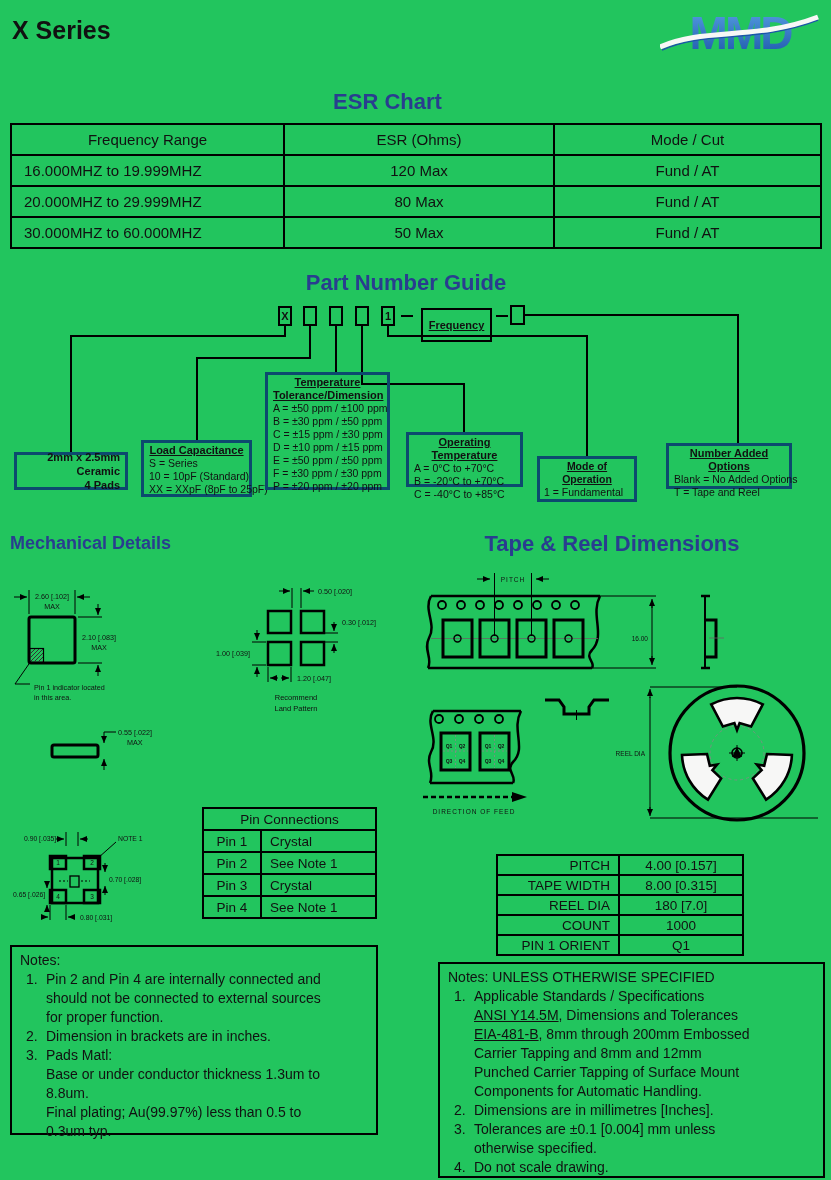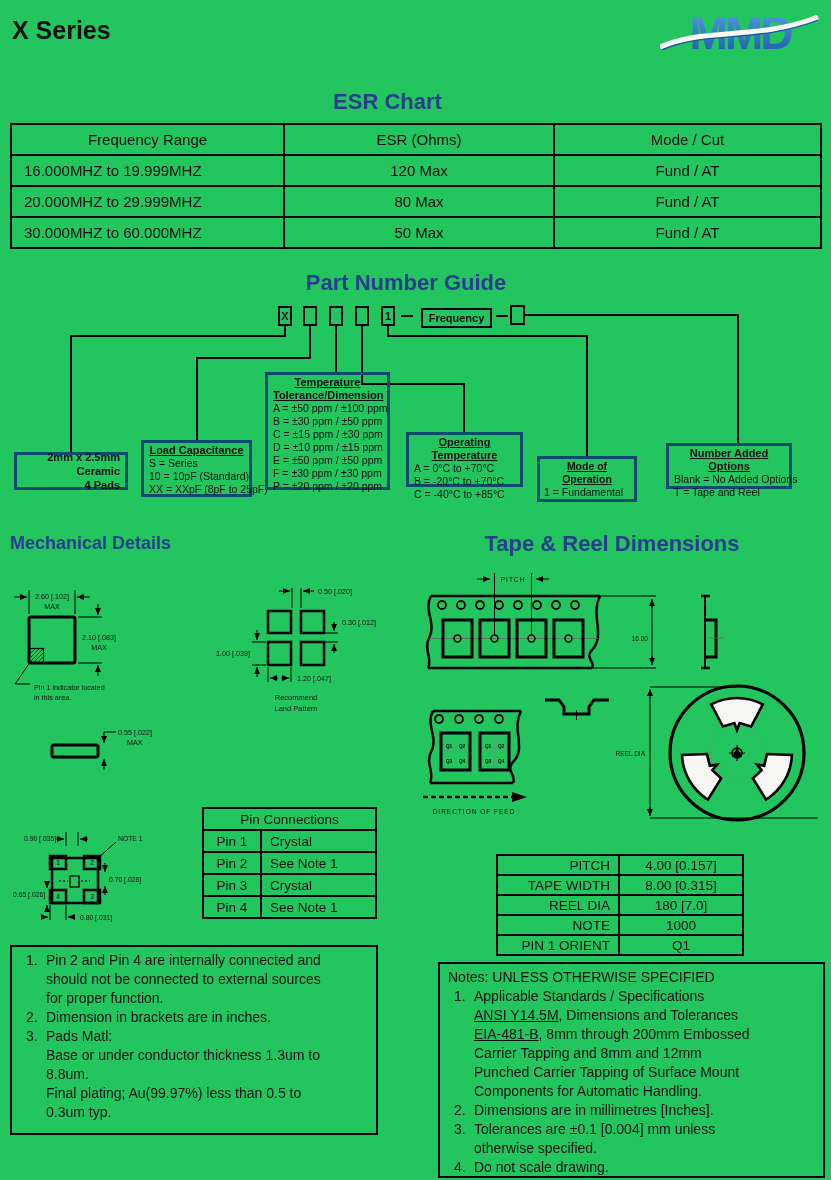--- a/index.html
+++ b/index.html
@@ -106,21 +106,21 @@
       </tbody>
   </table>
 
   <div class="sec-head center-head" style="top:270px;width:812px;font-size:22px;">Part Number Guide</div>
 
   <div class="pnbox" style="left:278px;top:306px;width:14px;height:20px;">X</div>
   <div class="pnbox" style="left:303px;top:306px;width:14px;height:20px;"></div>
   <div class="pnbox" style="left:329px;top:306px;width:14px;height:20px;"></div>
   <div class="pnbox" style="left:355px;top:306px;width:14px;height:20px;"></div>
   <div class="pnbox" style="left:381px;top:306px;width:14px;height:20px;">1</div>
-  <div class="pnbox" style="left:421px;top:308px;width:71px;height:20px;">Frequency</div>
+  <div class="pnbox" style="left:421px;top:308px;width:71px;height:34px;text-decoration:underline;">Frequency</div>
   <div class="pnbox" style="left:510px;top:305px;width:15px;height:20px;"></div>
 
   <div id="pkg-box" class="descbox" style="left:14px;top:452px;width:114px;height:38px;padding-right:5px;">
     <div>2mm x 2.5mm Ceramic</div>
     <div>4 Pads</div>
   </div>
 
   <div class="descbox" style="left:141px;top:440px;width:111px;height:57px;">
     <div class="ttl">Load Capacitance</div>
     <div>
@@ -404,20 +404,21 @@
           <td>Crystal</td>
         </tr>
         <tr>
           <td>Pin 4</td>
           <td>See Note 1</td>
         </tr>
       </tbody>
   </table>
 
   <div class="notes-box" style="left:10px;top:945px;width:368px;height:190px;">
+      <div class="nt-title">Notes:</div>
       <div class="nt-row">
         <span class="nt-num">1.</span>
         <span class="nt-text">Pin 2 and Pin 4 are internally connected and
 should not be connected to external sources
 for proper function.</span>
       </div>
       <div class="nt-row">
         <span class="nt-num">2.</span>
         <span class="nt-text">Dimension in brackets are in inches.</span>
       </div>
@@ -443,21 +444,21 @@
         </tr>
         <tr>
           <td>TAPE WIDTH</td>
           <td>8.00 [0.315]</td>
         </tr>
         <tr>
           <td>REEL DIA</td>
           <td>180 [7.0]</td>
         </tr>
         <tr>
-          <td>NOTE</td>
+          <td>COUNT</td>
           <td>1000</td>
         </tr>
         <tr>
           <td>PIN 1 ORIENT</td>
           <td>Q1</td>
         </tr>
       </tbody>
   </table>
 
   <div class="notes-box" style="left:438px;top:962px;width:387px;height:216px;">

